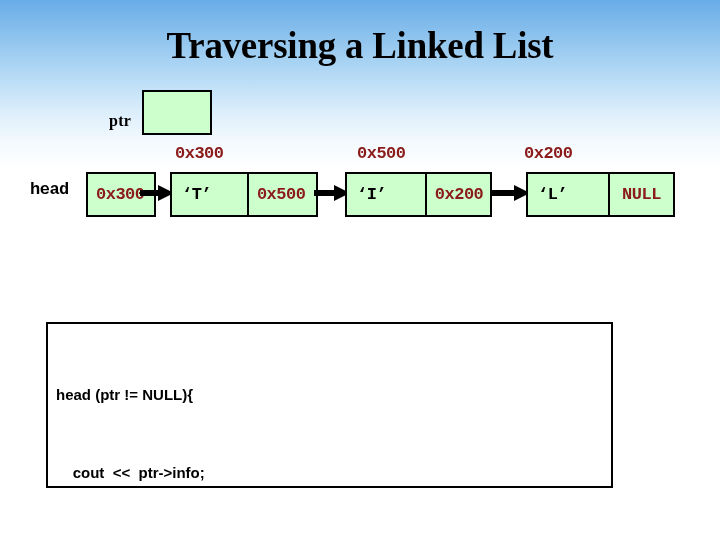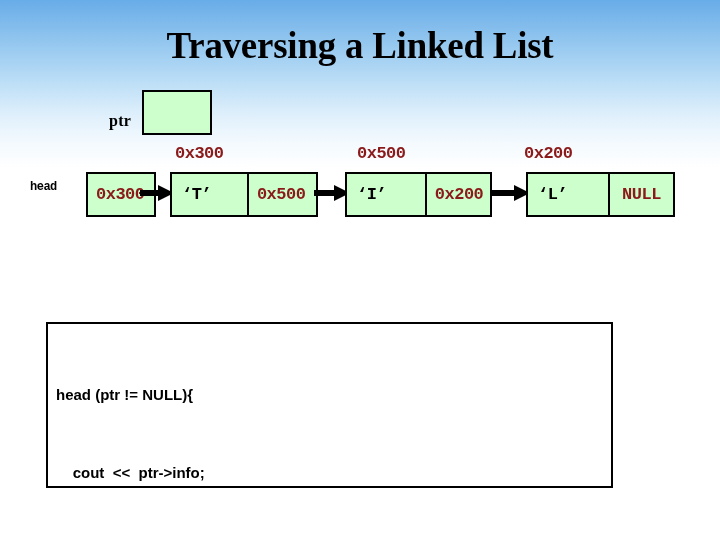--- a/index.html
+++ b/index.html
@@ -81,21 +81,21 @@
     margin-left: 11px;
   }
 
   
   #head-label {
     position: absolute;
     left: 30px;
     top: 180px;
     font-family: "Liberation Mono", "DejaVu Sans Mono", monospace;
     font-weight: 700;
-    font-size: 12px;
+    font-size: 17px;
     color: #000000;
     letter-spacing: -0.5px;
   }
   #head-box {
     left: 86px;
     top: 172px;
     width: 70px;
     height: 45px;
   }
 

